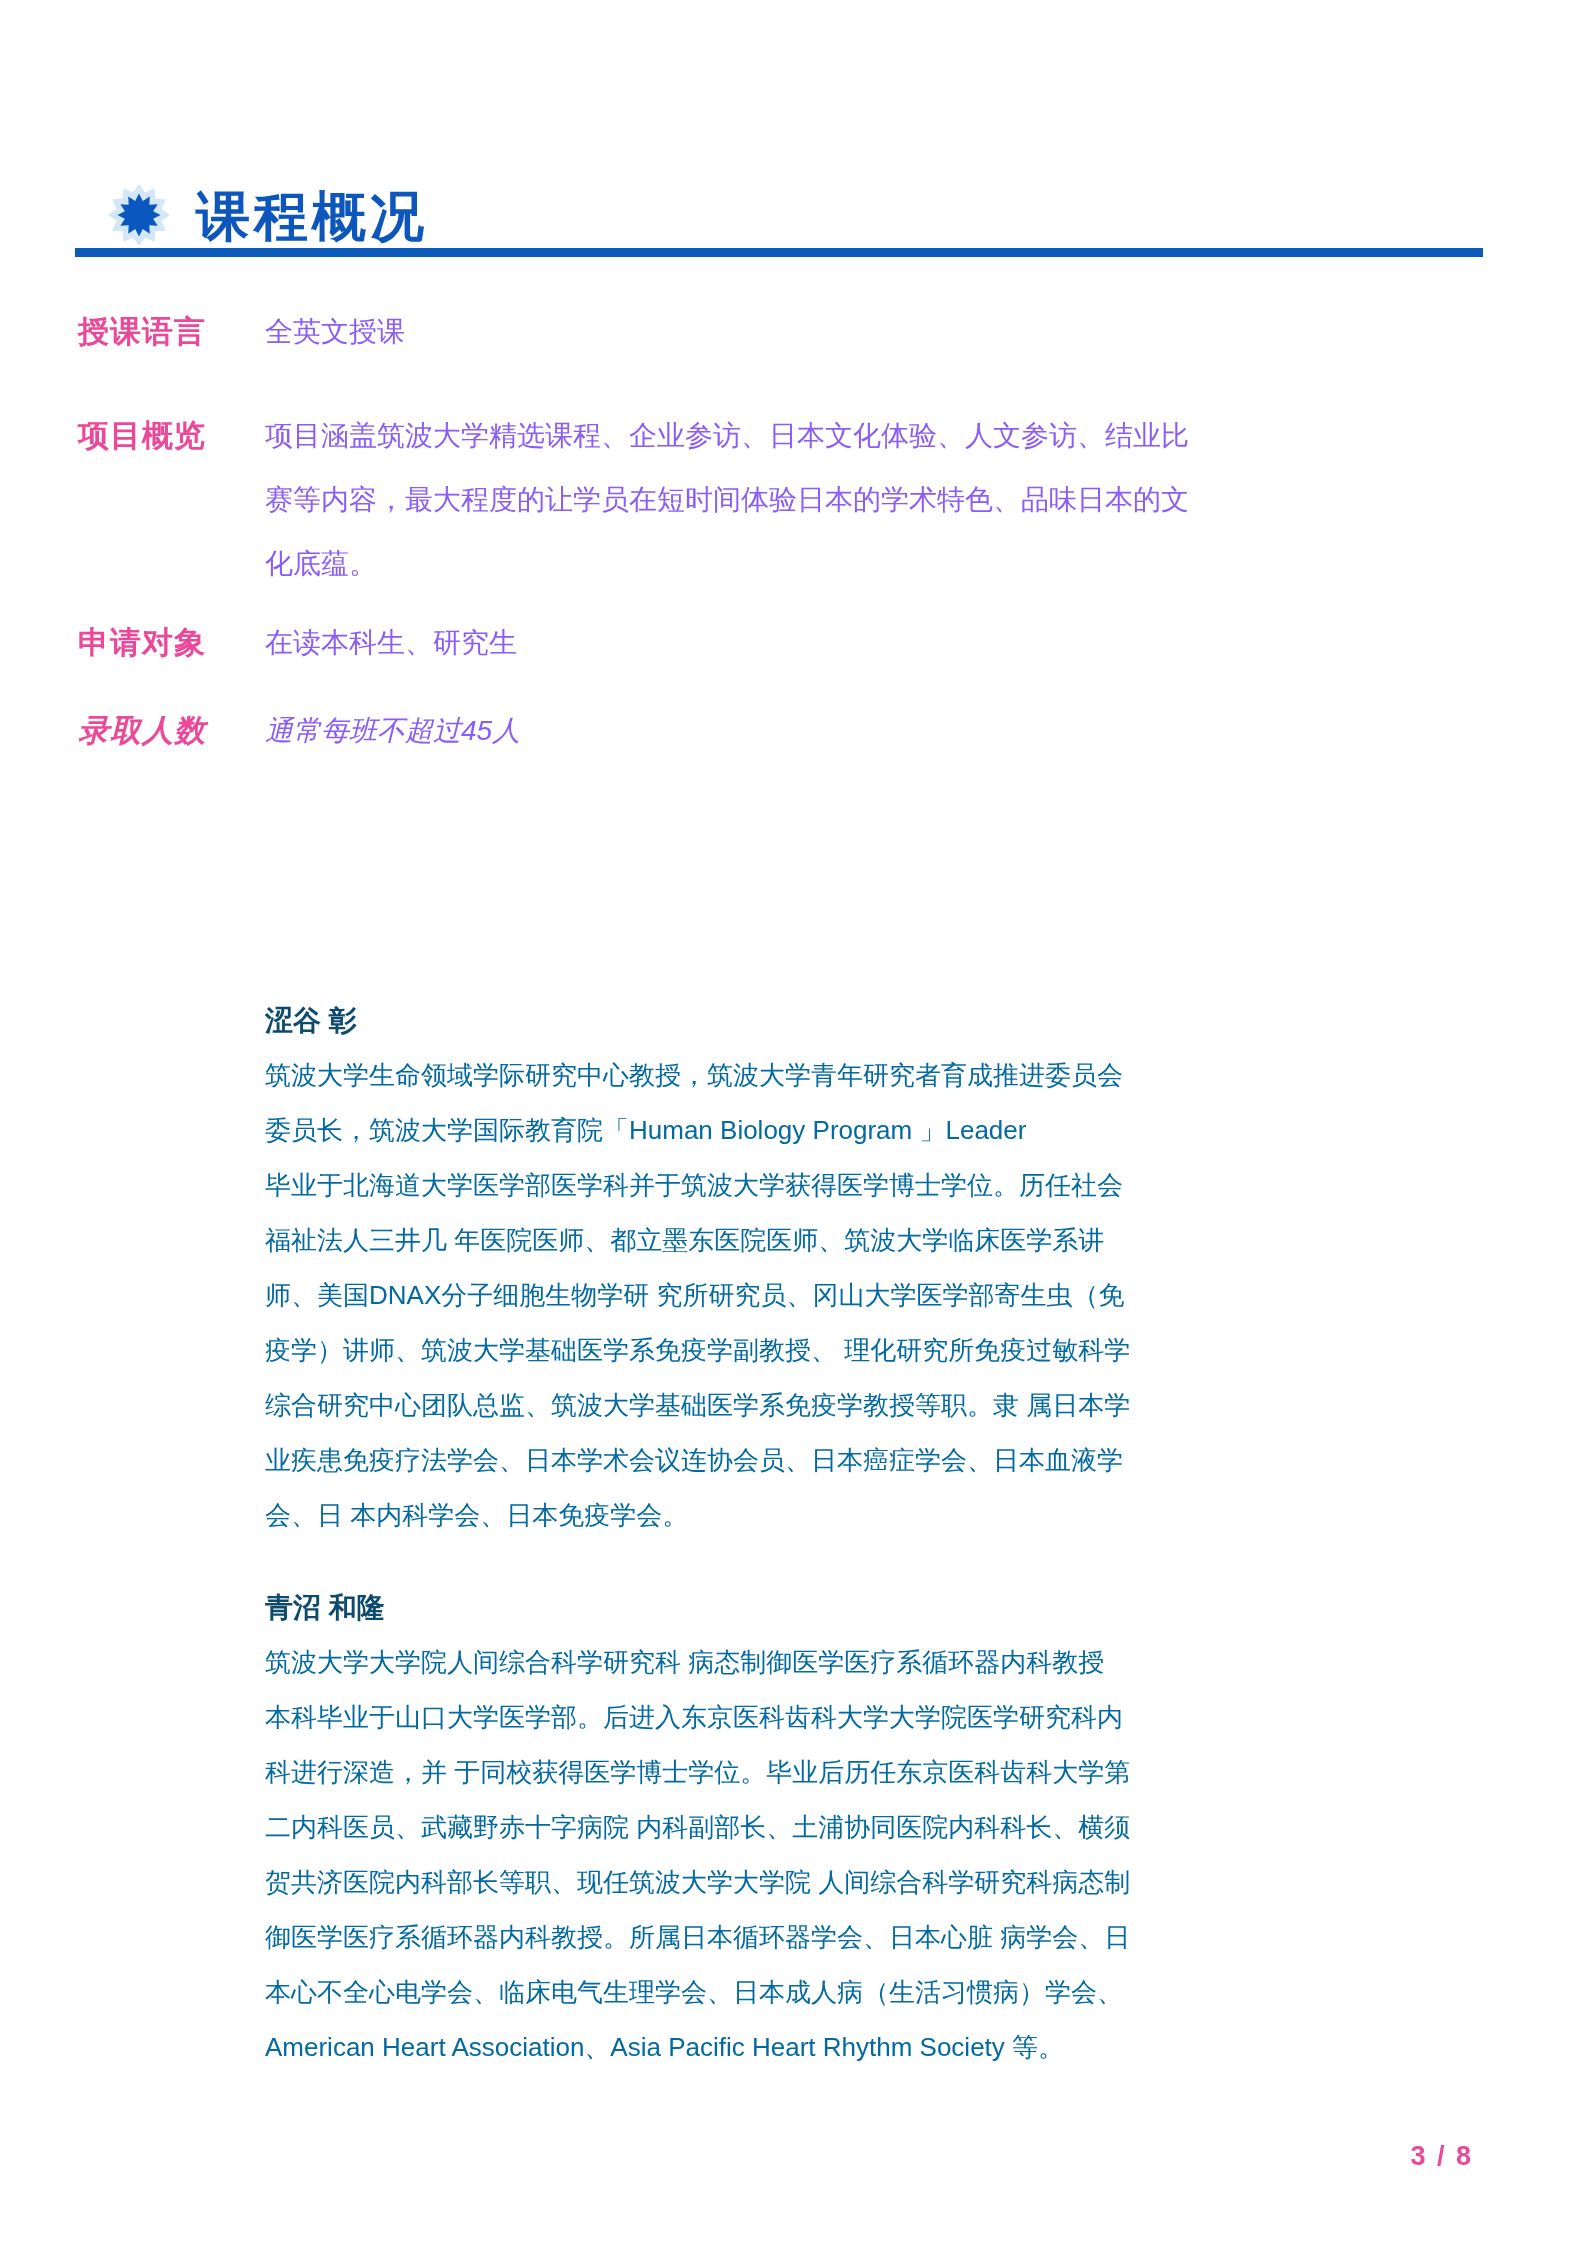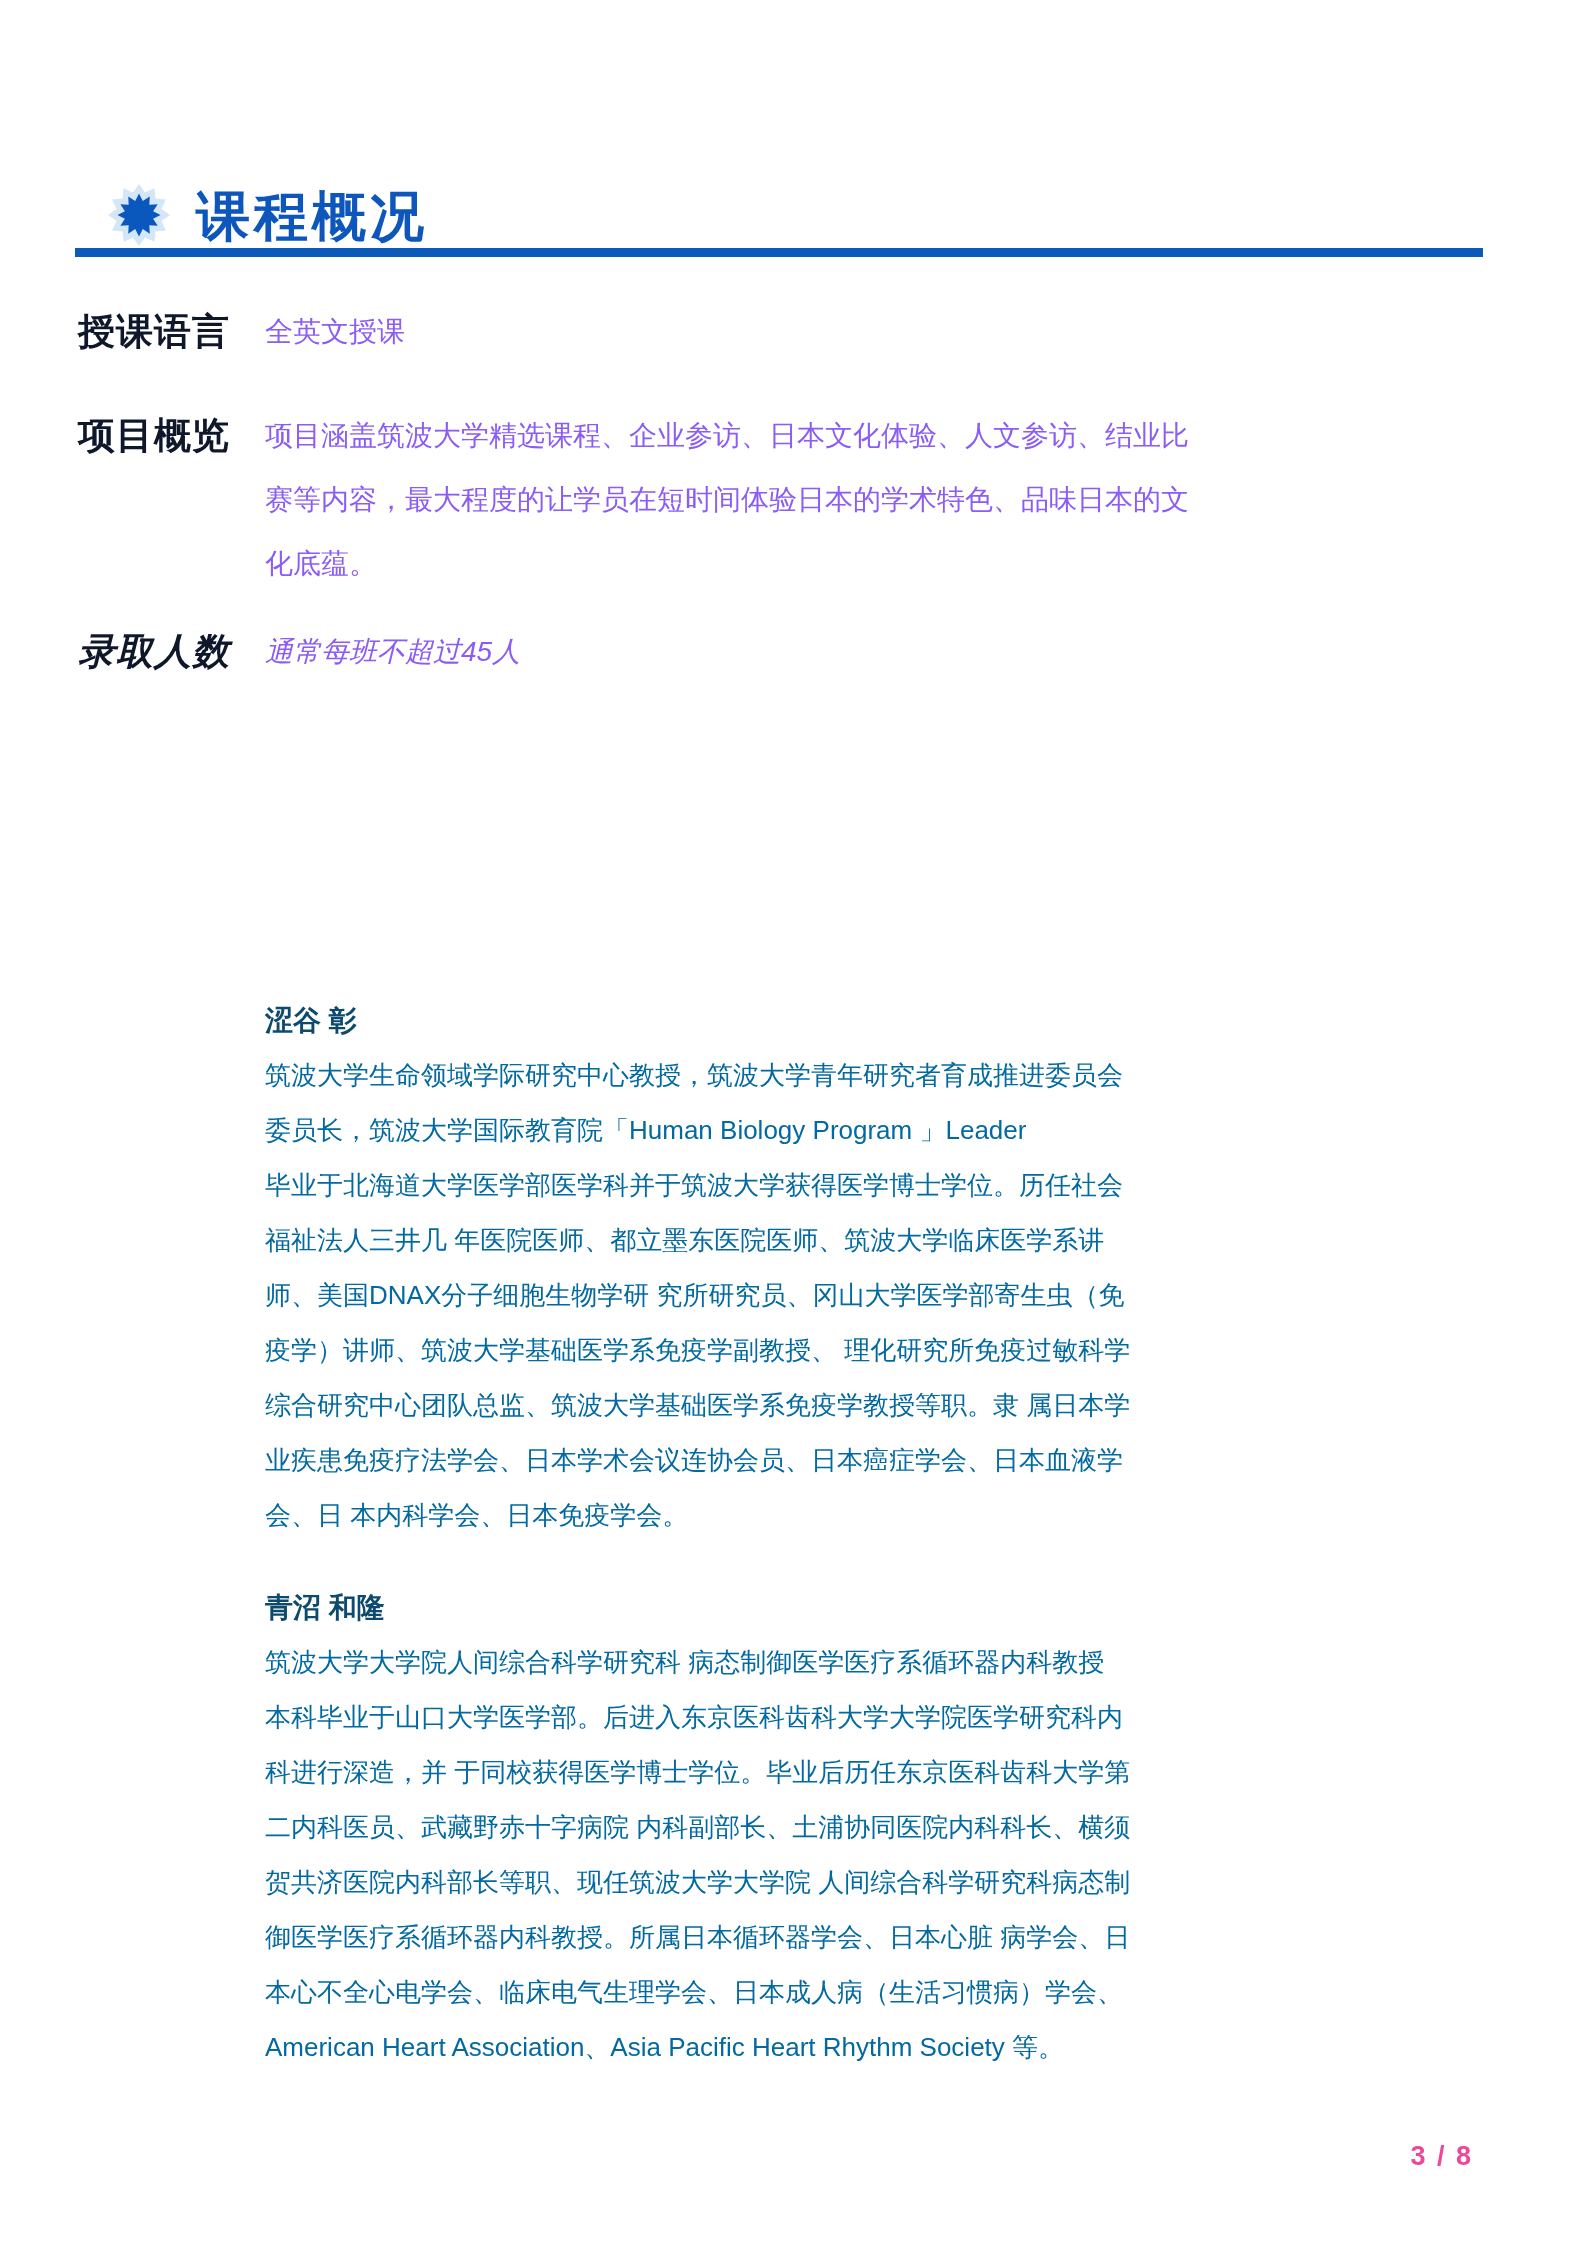--- a/index.html
+++ b/index.html
@@ -25,21 +25,21 @@
     width:1408px; height:9px; background:#0B59B8;
   }
   .rows { position:absolute; left:78px; top:300px; width:1460px; }
   .row { display:flex; align-items:flex-start; }
   .row-m40 { margin-top:40px; }
   .row-m15 { margin-top:15px; }
   .row-m24 { margin-top:24px;font-style:italic; }
   .row-m41 { margin-top:41px; }
   .row-label {
     flex:0 0 187px;
-    font-size:37px; font-weight:bold; color:#0f172a;
+    font-size:31px; font-weight:bold; color:#ec4899;
     line-height:64px; letter-spacing:1px; white-space:nowrap;
   }
   .row-content {
     flex:1 1 auto;
     font-size:28px; color:#8b5cf6;
     line-height:64px; white-space:pre-line;
   }
   .professors { position:absolute; left:265px; top:993px; width:1250px; }
   .professor-name {
     font-size:28px; font-weight:bold; color:#0c4a6e; line-height:55px;
@@ -71,20 +71,24 @@
   <div class="row">
     <div class="row-label">授课语言</div>
     <div class="row-content">全英文授课</div>
   </div>
   <div class="row row-m40">
     <div class="row-label">项目概览</div>
     <div class="row-content">项目涵盖筑波大学精选课程、企业参访、日本文化体验、人文参访、结业比
 赛等内容，最大程度的让学员在短时间体验日本的学术特色、品味日本的文
 化底蕴。</div>
   </div>
+  <div class="row row-m15">
+    <div class="row-label">申请对象</div>
+    <div class="row-content">在读本科生、研究生</div>
+  </div>
   <div class="row row-m24">
     <div class="row-label">录取人数</div>
     <div class="row-content">通常每班不超过45人</div>
   </div>
 </div>
 
 <div class="professors">
   <div class="professor-block">
     <div class="professor-name">涩谷 彰</div>
     <div class="professor-bio">筑波大学生命领域学际研究中心教授，筑波大学青年研究者育成推进委员会

